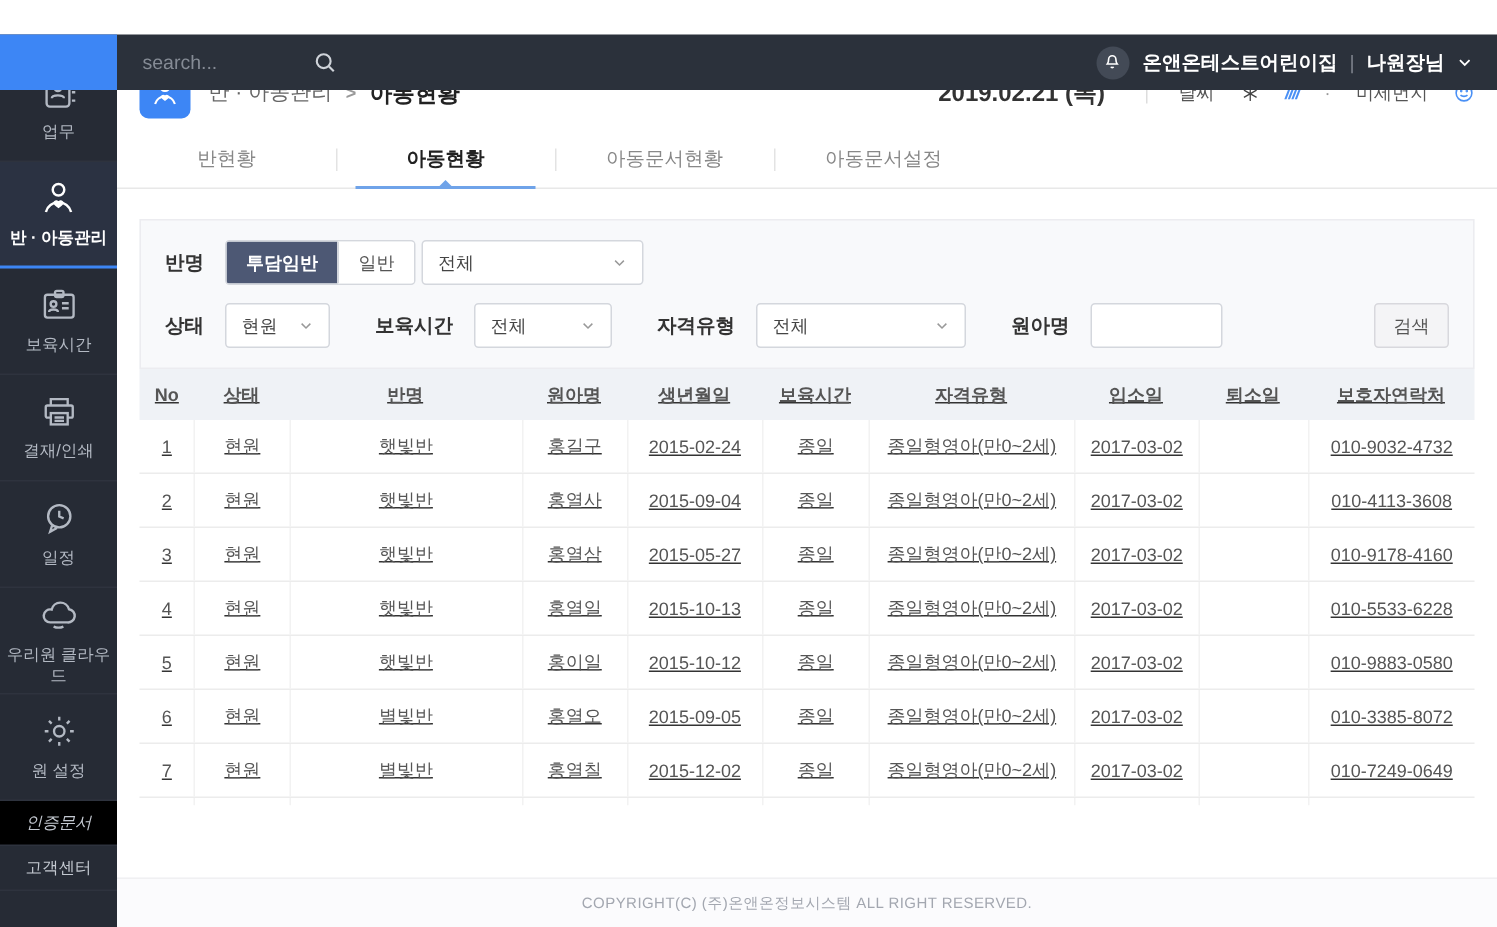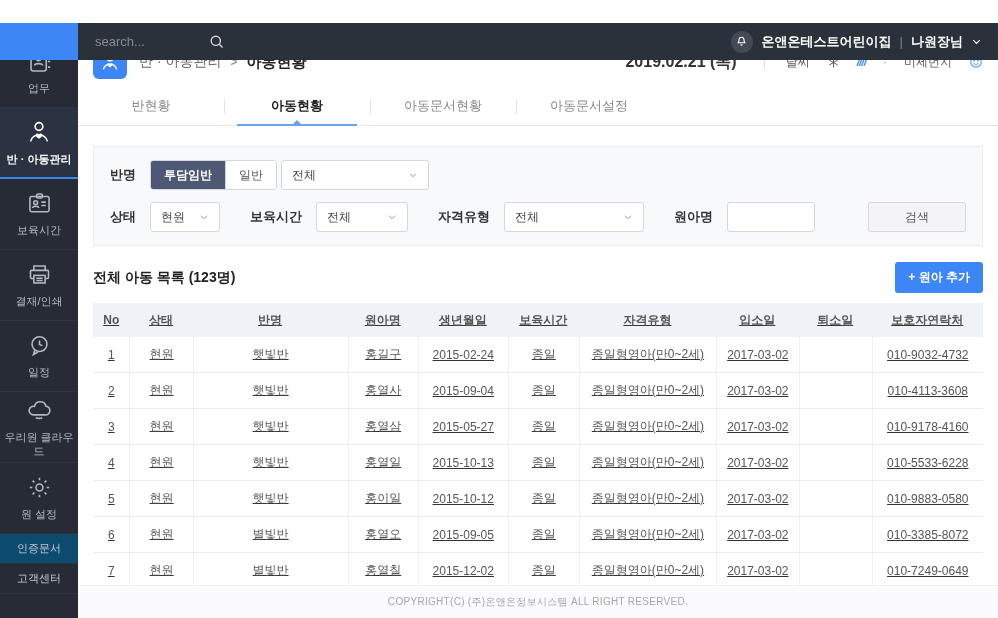--- a/index.html
+++ b/index.html
@@ -18,21 +18,21 @@
   .topbar-right { margin-left:auto; display:flex; align-items:center; gap:9px; padding-right:16px; }
   .bell-wrap { width:22px; height:22px; border-radius:50%; background:#434a56; display:flex; align-items:center; justify-content:center; cursor:pointer; }
   .org-line { color:#fff; font-size:13px; font-weight:bold; display:flex; align-items:center; gap:8px; cursor:pointer; }
   .org-divider { color:#7d828c; font-weight:normal; }
 
   
   .sidebar { position:absolute; top:37px; left:0; bottom:0; width:78px; background:#262b35; display:flex; flex-direction:column; z-index:4; }
   .side-item { height:71px; flex:none; display:flex; flex-direction:column; align-items:center; justify-content:center; gap:7px; color:#b3b9c3; font-size:11px; cursor:pointer; border-bottom:1px solid #2e333e; }
   .side-item.active { background:#2b3242; color:#fff; font-weight:bold; border-bottom:2px solid #3d86f5; }
   .side-small { height:30px; flex:none; display:flex; align-items:center; justify-content:center; color:#c4c9d1; font-size:11px; cursor:pointer; border-bottom:1px solid #2e333e; }
-  .side-small.hl { background:#0c4a6e; }
+  .side-small.hl { background:#000000;font-style:italic; }
   .side-label { text-align:center; line-height:1.2; padding:0 2px; }
 
   
   .main { position:absolute; left:78px; top:37px; right:0; bottom:0; background:#fff; }
 
   .page-header { height:50px; display:flex; align-items:center; padding:0 15px; }
   .crumb-icon { width:34px; height:34px; border-radius:6px; background:#3d86f5; display:flex; align-items:center; justify-content:center; flex:none; }
   .breadcrumb { margin-left:12px; display:flex; align-items:center; gap:9px; font-size:14px; color:#666; }
   .breadcrumb .sep { color:#999; font-size:12px; font-weight:bold; }
   .breadcrumb .current { color:#222; font-weight:bold; font-size:15px; }
@@ -56,21 +56,21 @@
   .filter-row + .filter-row { margin-top:12px; }
   .f-label { font-size:13px; font-weight:bold; color:#333; margin-right:14px; flex:none; }
   .gap { margin-left:30px; }
   .toggle-group { display:flex; border:1px solid #d4d7dd; border-radius:3px; overflow:hidden; background:#fff; margin-right:4px; }
   .toggle { padding:0 13px; height:28px; line-height:28px; font-size:12px; color:#555; background:#fff; cursor:pointer; }
   .toggle.active { background:#4d5874; color:#fff; font-weight:bold; }
   .toggle + .toggle { border-left:1px solid #d4d7dd; }
   .select { height:30px; background:#fff; border:1px solid #d4d7dd; border-radius:3px; display:flex; align-items:center; justify-content:space-between; padding:0 10px; font-size:12px; color:#444; cursor:pointer; flex:none; }
   .w148 { width:148px; } .w70 { width:70px; } .w92 { width:92px; } .w140 { width:140px; }
   .text-input { height:30px; width:88px; background:#fff; border:1px solid #d4d7dd; border-radius:3px; font-size:12px; padding:0 8px; outline:none; }
-  .search-btn { margin-left:auto; height:30px; padding:0 36px; background:#f4f4f6; border:1px solid #d8d8dd; border-radius:3px; font-size:12px; color:#555; cursor:pointer; font-family:inherit; }
+  .search-btn { margin-left:auto; height:30px; padding:0 12px; background:#f4f4f6; border:1px solid #d8d8dd; border-radius:3px; font-size:12px; color:#555; cursor:pointer; font-family:inherit; }
 
   
   .list-head { display:flex; align-items:center; margin:16px 15px 10px; }
   .list-title { font-size:14px; font-weight:bold; color:#222; }
   .add-btn { margin-left:auto; background:#3d86f5; color:#fff; border:none; font-size:12px; font-weight:bold; padding:7px 13px; border-radius:3px; cursor:pointer; font-family:inherit; }
 
   .table { margin:0 15px;text-decoration:underline; }
   .t-header { display:flex; background:#eff2f6; height:34px; align-items:stretch; }
   .t-header .t-cell { font-weight:bold; color:#555; }
   .t-cell { font-size:12px; color:#555; display:flex; align-items:center; justify-content:center; flex:none; text-align:center; }
@@ -289,24 +289,20 @@
         <svg width="10" height="10" viewBox="0 0 24 24" fill="none" stroke="#999" stroke-width="2.4">
             <path d="M5 9l7 7 7-7"></path>
           </svg>
       </div>
       <span class="f-label gap">원아명</span>
       <input class="text-input" type="text" value="" style="">
       <button class="search-btn">검색</button>
     </div>
   </div>
 
-  <div class="list-head">
-    <span class="list-title">전체 아동 목록 (123명)</span>
-    <button class="add-btn">+ 원아 추가</button>
-  </div>
 
   <div class="table">
     <div class="t-header">
         <div class="t-cell c0">No</div>
         <div class="t-cell c1">상태</div>
         <div class="t-cell c2">반명</div>
         <div class="t-cell c3">원아명</div>
         <div class="t-cell c4">생년월일</div>
         <div class="t-cell c5">보육시간</div>
         <div class="t-cell c6">자격유형</div>

